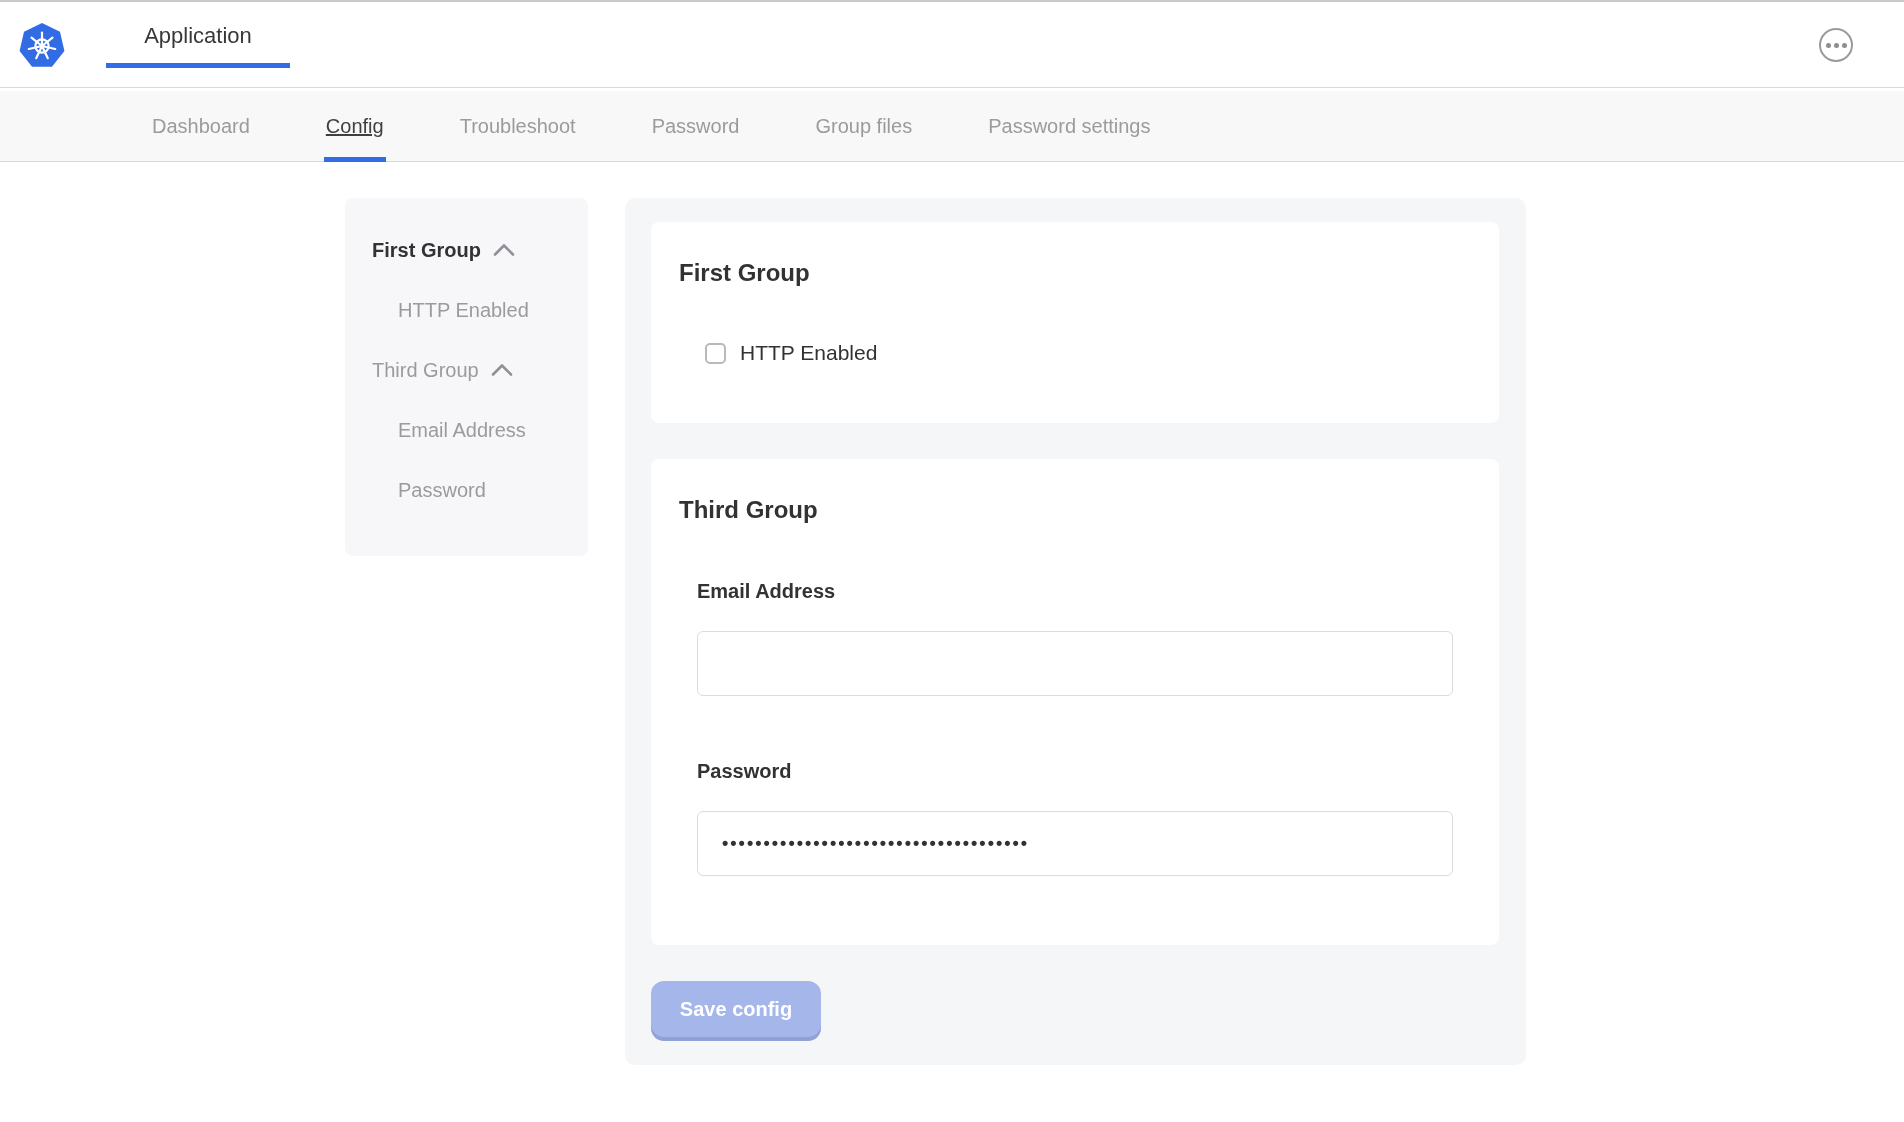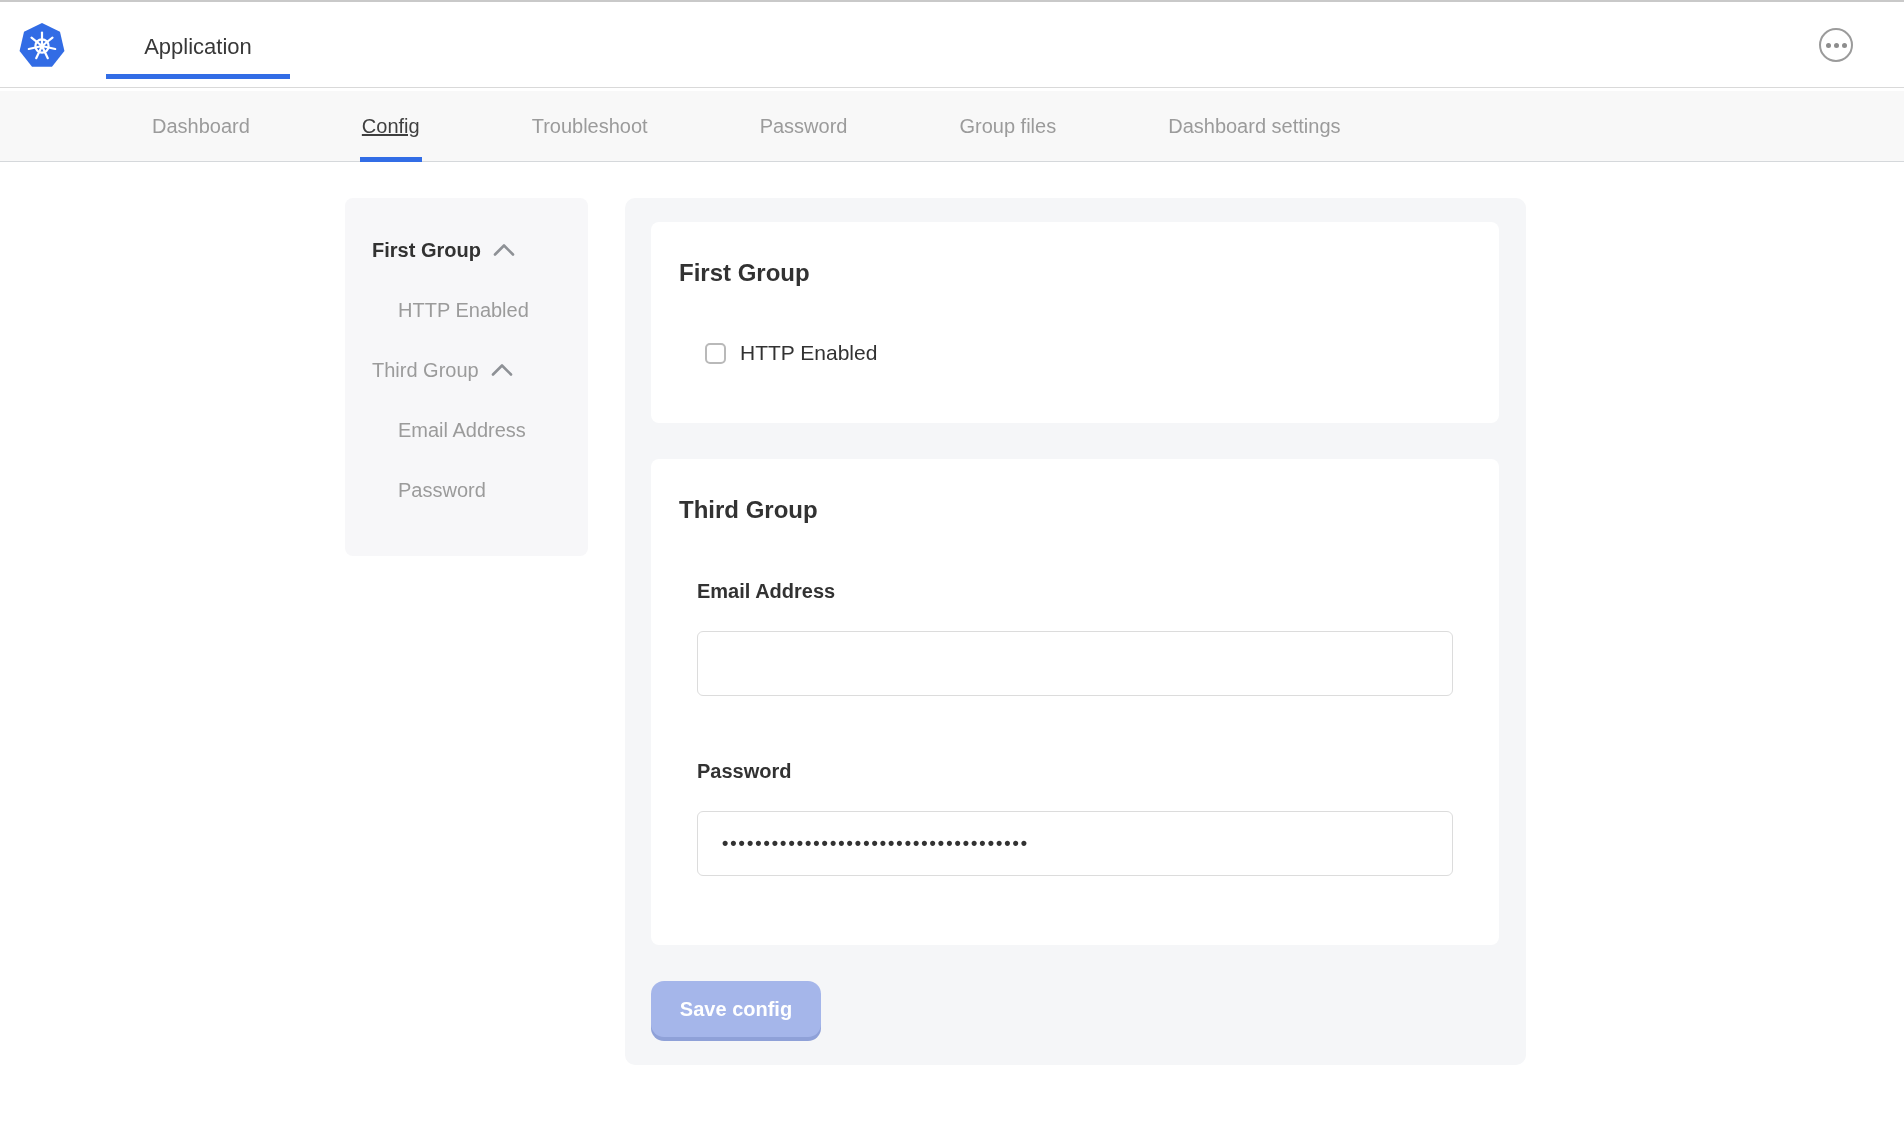--- a/index.html
+++ b/index.html
@@ -3,34 +3,34 @@
 <meta charset="utf-8">
 <style>
   * { margin:0; padding:0; box-sizing:border-box; }
   html,body { width:1904px; height:1122px; background:#fff;
     font-family:"Liberation Sans", sans-serif; overflow:hidden; position:relative; }
 
   
   .topbar { position:absolute; top:0; left:0; right:0; height:88px; background:#fff;
     border-top:2px solid #c9c9c9; border-bottom:1px solid #d9d9d9; z-index:3; }
   .logo { position:absolute; left:18px; top:20px; width:48px; height:48px; cursor:pointer; }
-  .app-tab { position:absolute; left:106px; top:14px; width:184px; height:62px;
+  .app-tab { position:absolute; left:106px; top:3px; width:184px; height:62px;
     display:flex; align-items:center; justify-content:center;
     font-size:22px; color:#383838; cursor:pointer; }
   .app-tab::after { content:""; position:absolute; left:0; right:0; bottom:-1px;
     height:5px; background:var(--accent,#326de6); }
   .menu-btn { position:absolute; right:51px; top:26px; width:34px; height:34px;
     border:2px solid #9b9b9b; border-radius:50%; background:#fff;
     display:flex; align-items:center; justify-content:center; gap:3px; cursor:pointer; }
   .menu-btn i { width:5px; height:5px; border-radius:50%; background:#8d8d8d; display:block; }
 
   
   .tabbar { position:absolute; top:91px; left:0; right:0; height:71px; background:#f8f8f8;
     border-bottom:1px solid #d5d8db; display:flex; align-items:stretch;
-    padding-left:150px; gap:108px; z-index:2; }
+    padding-left:150px; gap:72px; z-index:2; }
   .tab { display:flex; align-items:center; font-size:20px; color:#9b9b9b;
     position:relative; cursor:pointer; white-space:nowrap; padding:0 2px; }
   .tab.active { color:#3f3f3f;text-decoration:underline; }
   .tab.active::after { content:""; position:absolute; left:0; right:0; bottom:-1px;
     height:5px; background:var(--accent,#326de6); }
 
   
   .sidebar { position:absolute; left:345px; top:198px; width:243px; height:358px;
     background:#f7f7f9; border-radius:8px; padding:22px 0 0 27px; }
   .side-item { height:60px; display:flex; align-items:center; font-size:20px;
@@ -96,21 +96,21 @@
     <i></i>
   </div>
 </div>
 
 <div class="tabbar">
   <div class="tab">Dashboard</div>
   <div class="tab active">Config</div>
   <div class="tab">Troubleshoot</div>
   <div class="tab">Password</div>
   <div class="tab">Group files</div>
-  <div class="tab">Dashboard settings</div>
+  <div class="tab">Password settings</div>
 </div>
 
 <nav class="sidebar">
   <div class="side-item group active">
     <span class="lbl">First Group</span>
     <span class="chev">
       <svg width="22" height="12" viewBox="0 0 22 12">
           <polyline points="2,10.5 11,1.5 20,10.5" fill="none" stroke="#8e9196" stroke-width="2.6" stroke-linecap="round" stroke-linejoin="round"></polyline>
         </svg>
     </span>

